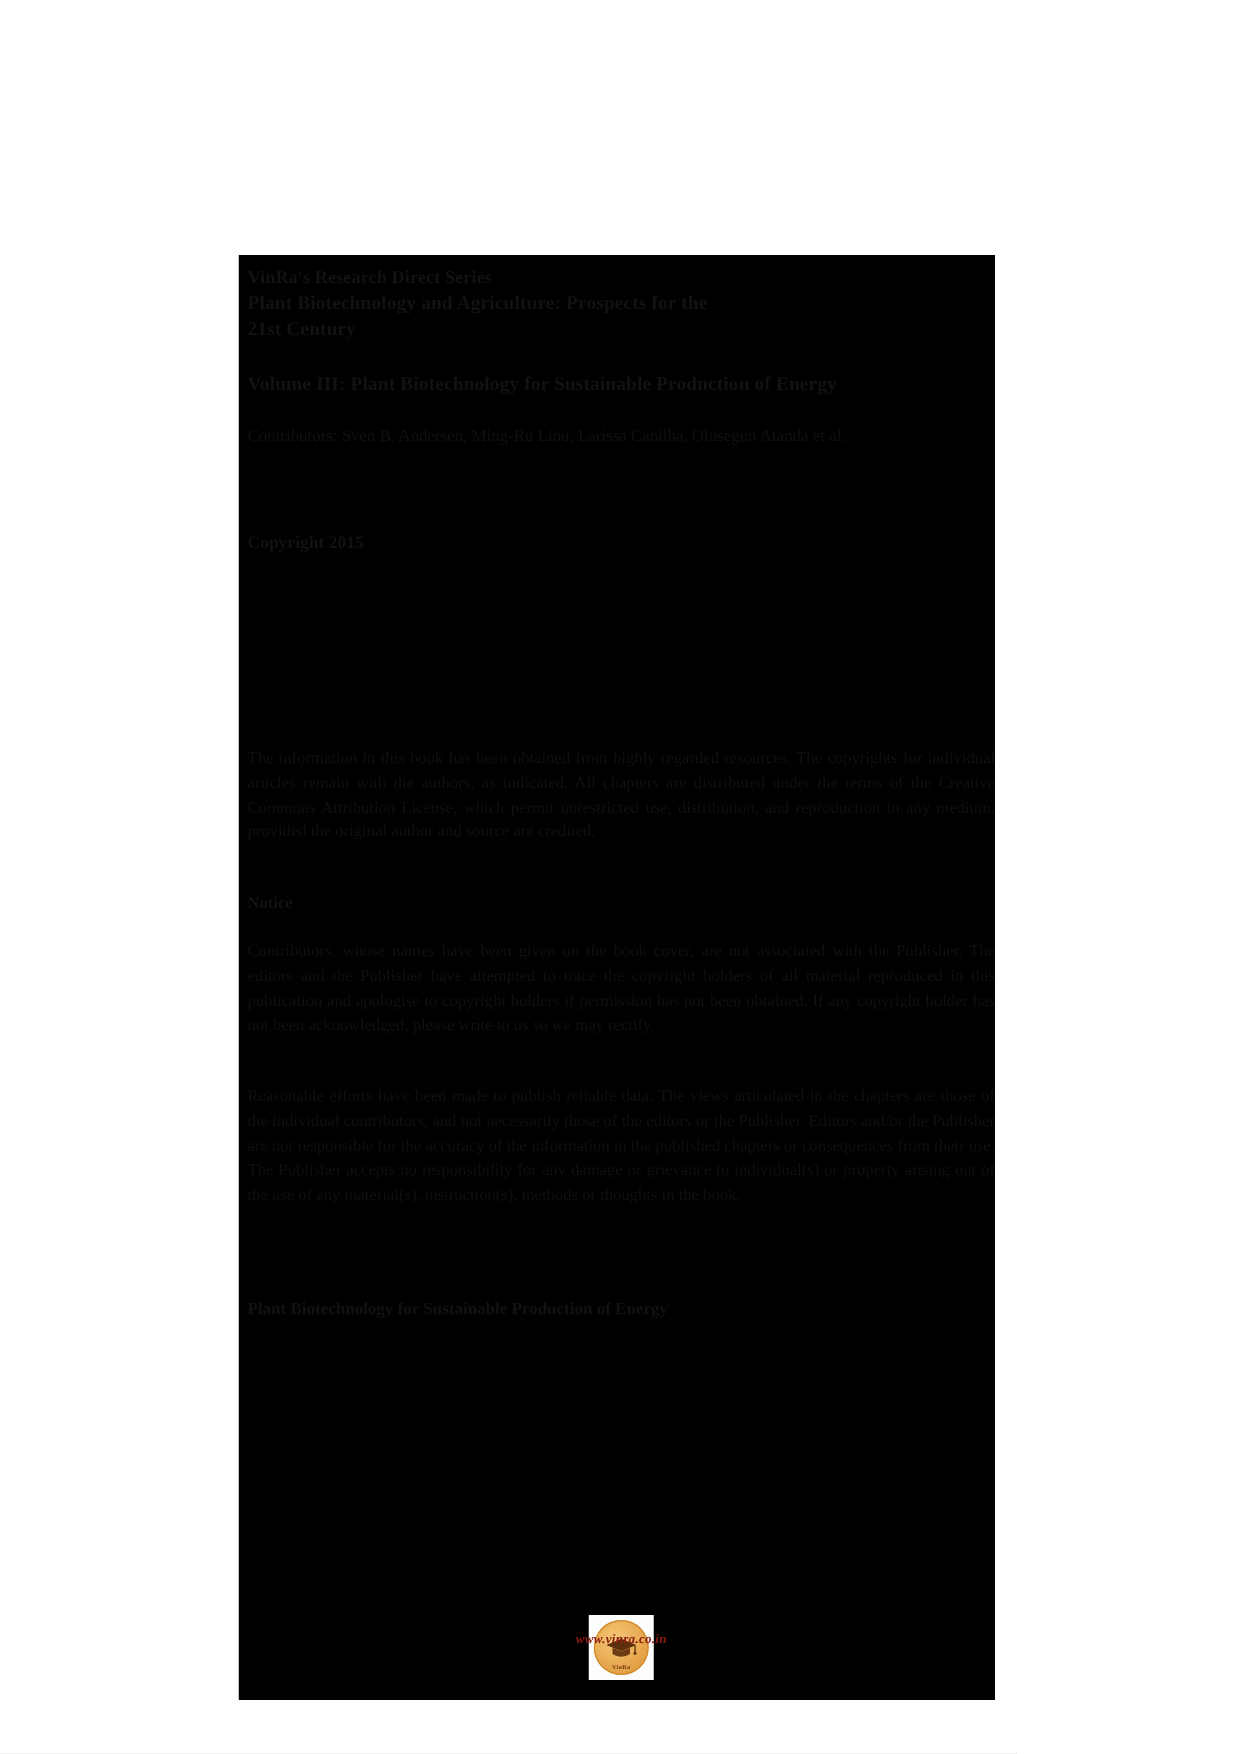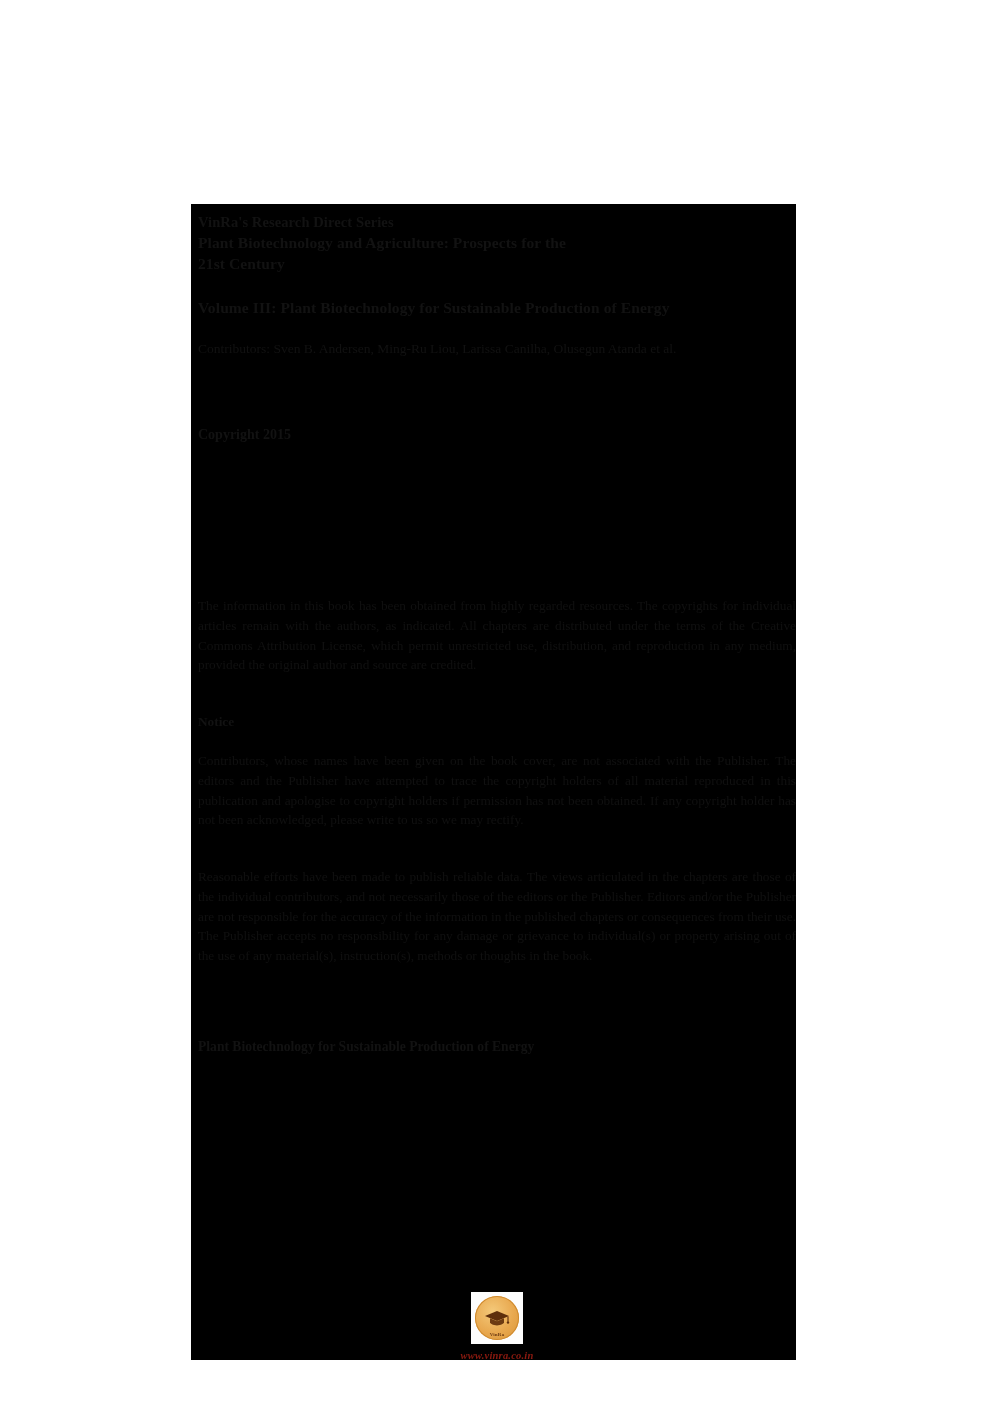--- a/index.html
+++ b/index.html
@@ -120,21 +120,21 @@
     text-align: center;
     font-size: 5px;
     color: #6d3b12;
     font-weight: bold;
     letter-spacing: 0.2px;
   }
   .site-url {
     position: absolute;
     left: 50%;
     transform: translateX(-50%);
-    top: 1146px;
+    top: 1102px;
     font-size: 10.5px;
     font-style: italic;
     font-weight: bold;
     color: #8c1a10;
     letter-spacing: 0.2px;
   }
 </style>
 </head>
 <body>
 

